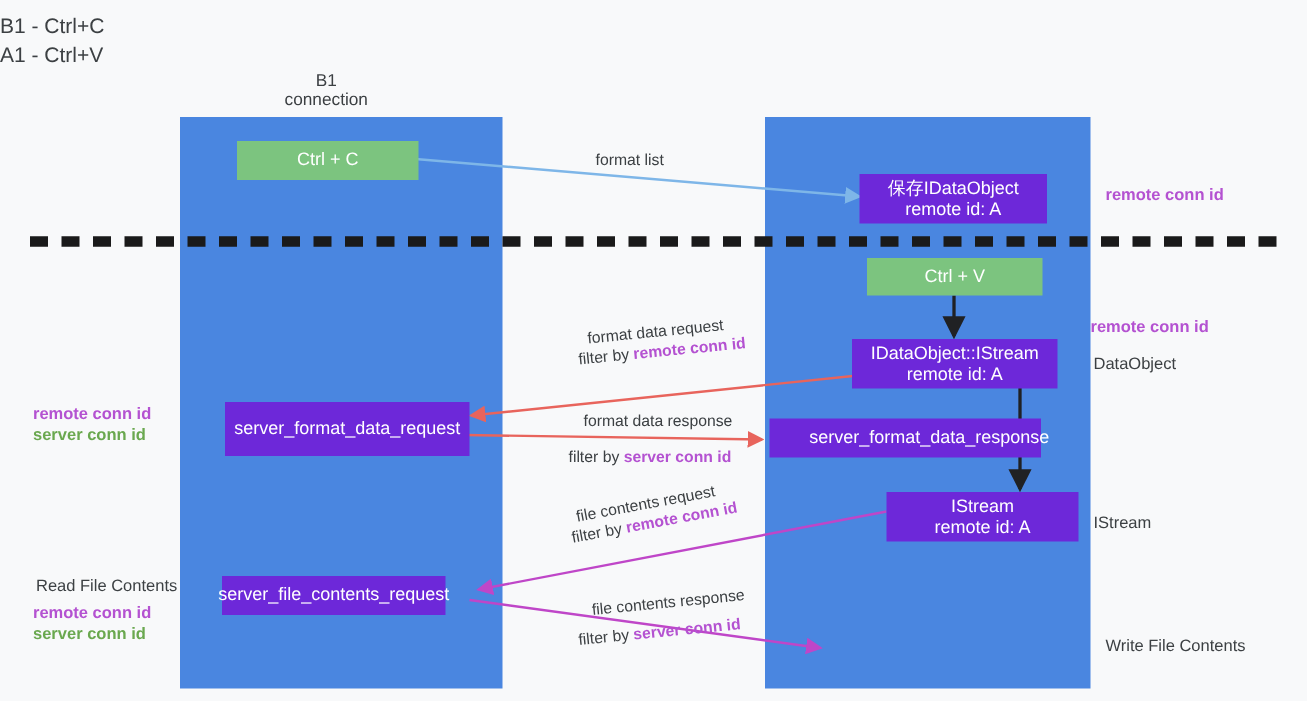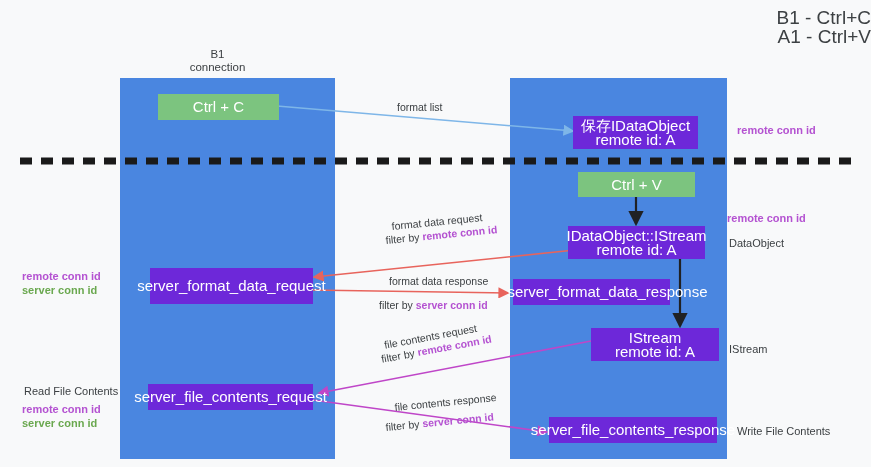--- a/index.html
+++ b/index.html
@@ -33,37 +33,37 @@
   .lane-title {
     position: absolute;
     text-align: center;
     font-size: 11.5px;
     color: #3c4043;
     line-height: 13px;
     white-space: pre-line;
   }
   .title {
     position: absolute;
-    text-align: right;
-    font-size: 19px;
+    text-align: left;
+    font-size: 14px;
     color: #3c4043;
     line-height: 19px;
     white-space: pre-line;
     width: 871px;
     left: 0;
     top: 8px;
   }
   .node {
     position: absolute;
     display: flex;
     flex-direction: column;
     align-items: center;
     justify-content: center;
     color: #ffffff;
-    font-size: 15px;
+    font-size: 12px;
     line-height: 13.5px;
     text-align: center;
     box-sizing: border-box;
   }
   .node.green { background: #7cc47f; }
   .node.orange { background: #6d28d9; }
   .node .l1, .node .l2 { display: block; }
 
   .edge-label {
     position: absolute;
@@ -164,36 +164,33 @@
 
   <div class="node orange" style="left:568px; top:226px; width:137px; height:33px;">
     <span class="l1">IDataObject::IStream</span>
     <span class="l2">remote id: A</span>
   </div>
 
   <div class="node orange" style="left:150px; top:268px; width:163px; height:36px;">
     <span class="l1">server_format_data_request</span>
   </div>
 
-  <div class="node orange" style="left:513px; top:279px; width:157px; height:26px;padding-left:32px;">
+  <div class="node orange" style="left:513px; top:279px; width:181px; height:26px;padding-left:32px;">
     <span class="l1">server_format_data_response</span>
   </div>
 
   <div class="node orange" style="left:591px; top:328px; width:128px; height:33px;">
     <span class="l1">IStream</span>
     <span class="l2">remote id: A</span>
   </div>
 
-  <div class="node orange" style="left:148px; top:384px; width:165px; height:26px;">
+  <div class="node orange" style="left:148px; top:384px; width:149px; height:26px;">
     <span class="l1">server_file_contents_request</span>
   </div>
 
-  <div class="node orange" style="left:549px; top:417px; width:168px; height:26px;">
-    <span class="l1">server_file_contents_response</span>
-  </div>
 
   <div class="edge-label" style="left:397px; top:100px;">
     <span>format list</span>
   </div>
 
   <div class="edge-label" style="left:391px; top:219px; transform: rotate(-5.6deg);">
     <span>format data request</span>
   </div>
   <div class="edge-label" style="left:385px; top:233px; transform: rotate(-5.6deg);">
     <span>filter by </span><span class="kw-remote">remote conn id</span>

